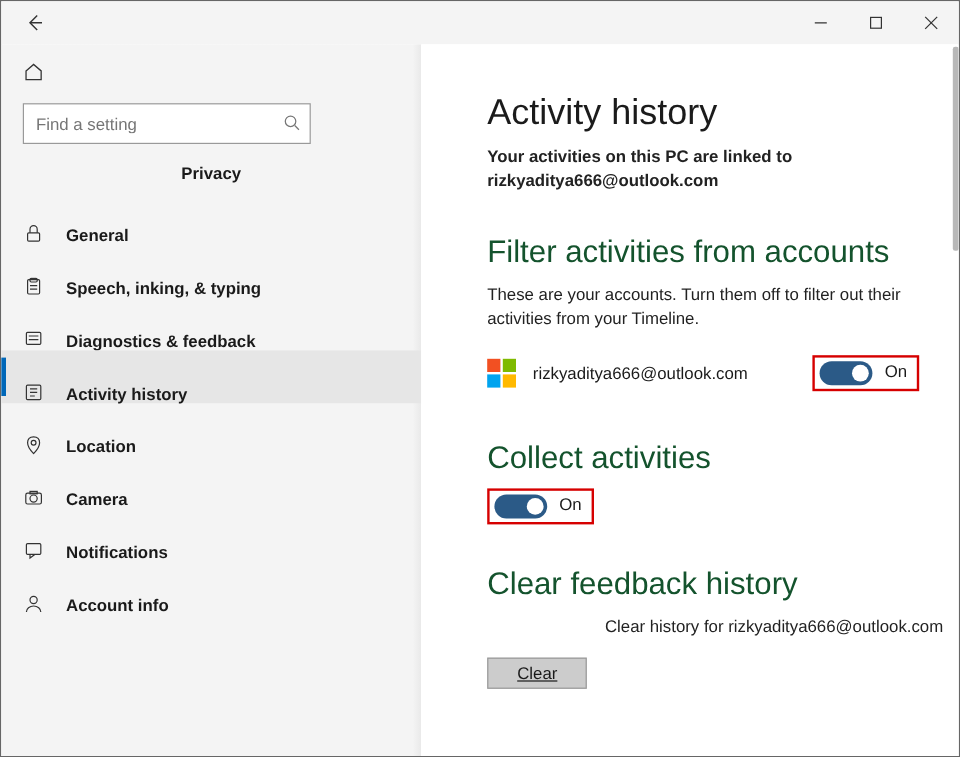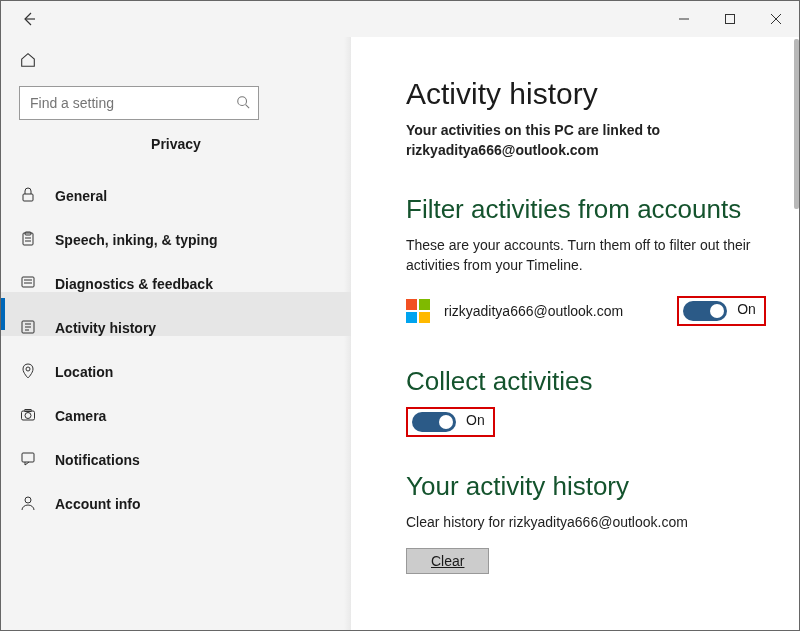--- a/index.html
+++ b/index.html
@@ -335,21 +335,21 @@
         <span class="toggle-label">On</span>
       </span>
     </div>
 
     <h2 class="section">Collect activities</h2>
     <div class="toggle-group noshift" style="margin-bottom:34px;">
       <span class="toggle"></span>
       <span class="toggle-label">On</span>
     </div>
 
-    <h2 class="section">Your activity history</h2>
-    <div class="desc" style="margin-bottom:6px;">Clear history for rizkyaditya666@outlook.com</div>
+    <h2 class="section">Clear feedback history</h2>
+    <div class="desc" style="margin-bottom:6px;text-align:right;">Clear history for rizkyaditya666@outlook.com</div>
     <div class="clear-btn">Clear</div>
 
     <div class="scrollbar">
       <div class="scroll-thumb"></div>
     </div>
   </div>
 </div>
 
 </body></html>

